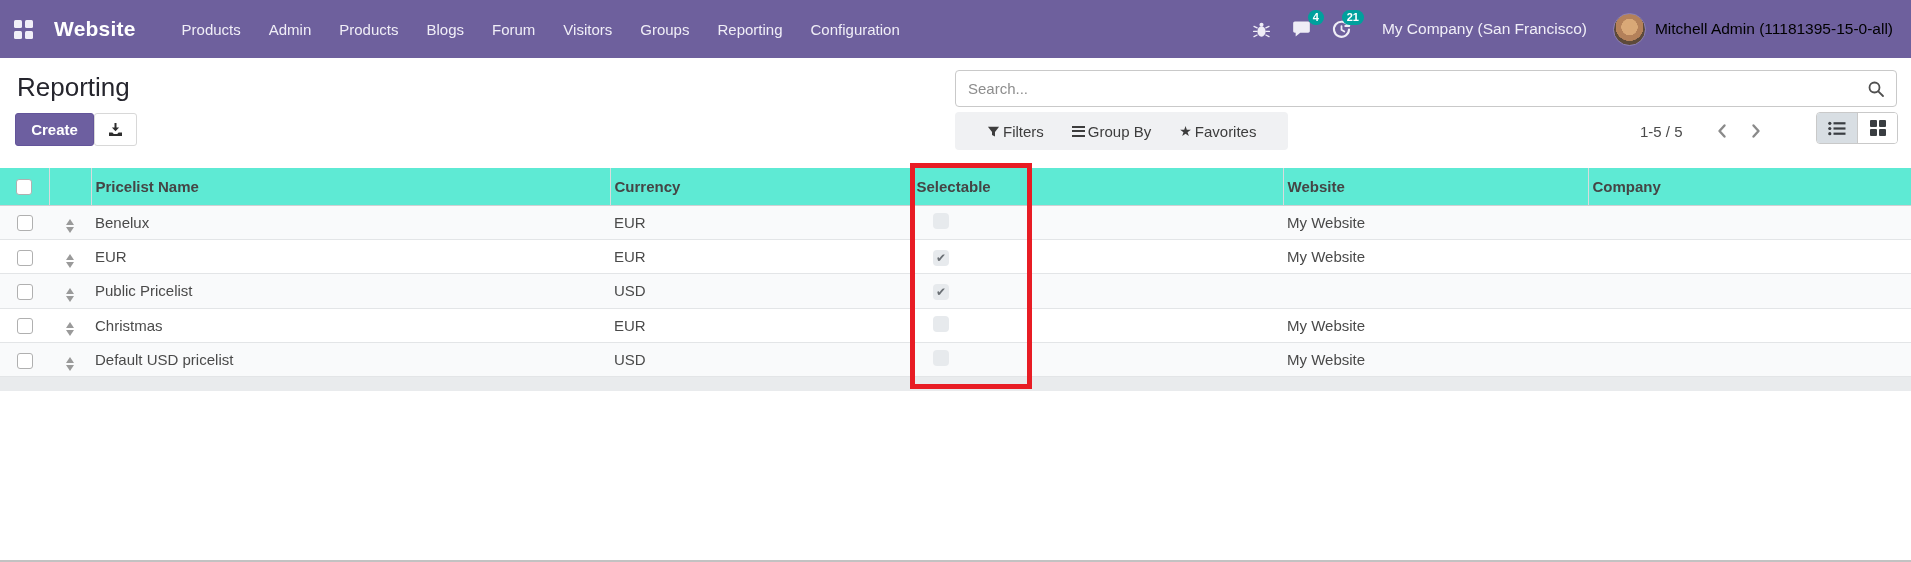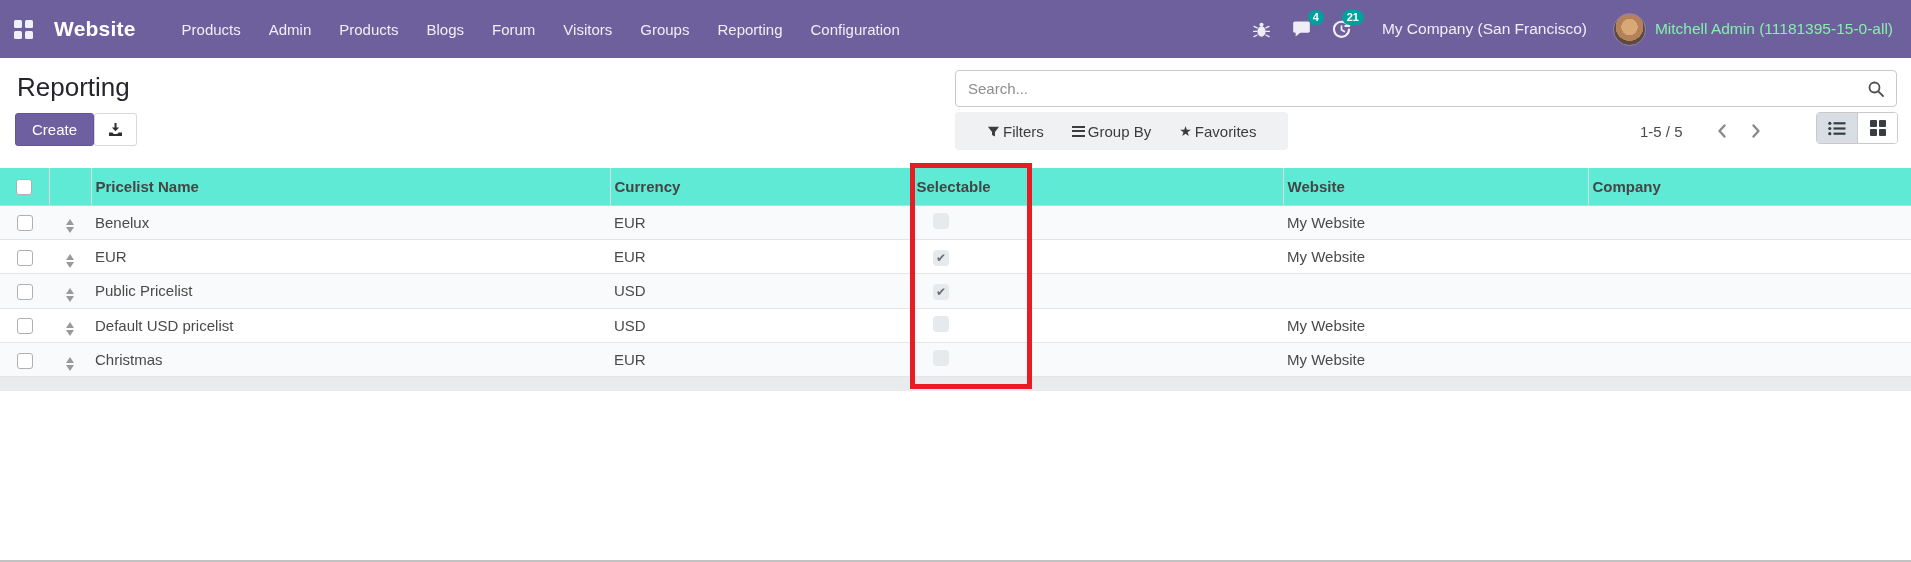--- a/index.html
+++ b/index.html
@@ -18,26 +18,26 @@
   .menu-item { padding:0 14px; font-size:15px; height:58px; display:flex; align-items:center; cursor:pointer; color:#f0eef7; }
   .nav-right { margin-left:auto; display:flex; align-items:center; height:58px; }
   .nav-icon-btn { position:relative; width:40px; height:58px; display:flex; align-items:center; justify-content:center; cursor:pointer; }
   .badge { position:absolute; top:10px; right:-2px; background:#00a09d; color:#fff; font-size:11px; font-weight:700;
            border-radius:9px; padding:1px 5px; line-height:13px; }
   .company { font-size:15.5px; padding:0 26px 0 20px; color:#f0eef7; cursor:pointer; }
   .userzone { display:flex; align-items:center; padding-right:18px; cursor:pointer; }
   .avatar { width:33px; height:33px; border-radius:50%; margin-right:9px; overflow:hidden;
             background:radial-gradient(circle at 50% 42%, #d9a877 0 34%, #b4815a 35% 58%, #5d4a3a 59% 100%);
             border:1px solid #8d81b5; }
-  .username { font-size:15.5px; color:#86efac; }
+  .username { font-size:15.5px; color:#000000; }
 
   
   .page-title { position:absolute; left:17px; top:72px; font-size:26px; color:#25252d; }
   .btn-create { position:absolute; left:15px; top:113px; width:79px; height:33px; background:#6d5fa0; color:#fff;
-                border:1px solid #63549a; border-radius:3px; font-size:15px; font-family:inherit; cursor:pointer; }
+                border:1px solid #63549a; border-radius:3px; font-size:15px; font-family:inherit; cursor:pointer;font-weight:bold; }
   .btn-export { position:absolute; left:94px; top:113px; width:43px; height:33px; background:#fff;
                 border:1px solid #d8d8d8; border-radius:3px; display:flex; align-items:center; justify-content:center; cursor:pointer; }
   .searchbox { position:absolute; left:955px; top:70px; width:942px; height:37px; border:1px solid #c9c9c9;
                border-radius:4px; background:#fff; display:flex; align-items:center; }
   .searchbox input { flex:1; border:none; outline:none; font-size:15px; color:#555; padding:0 12px;
                      font-family:inherit; background:transparent; }
   .searchbox input::placeholder { color:#8d8d8d; }
   .search-icon-btn { width:40px; height:35px; display:flex; align-items:center; justify-content:center; cursor:pointer; }
   .filterbar { position:absolute; left:955px; top:112px; height:38px; background:#f0f1f3; border-radius:4px;
                display:flex; align-items:center; padding:0 18px; }
@@ -283,38 +283,38 @@
               </span></td>
           <td></td>
           <td></td>
         </tr>
         <tr>
           <td class="td-center"><span class="cb"></span></td>
           <td class="td-center"><span class="handle">
                 <span class="tri-up"></span>
                 <span class="tri-down"></span>
               </span></td>
+          <td>Christmas</td>
+          <td>EUR</td>
+          <td><span class="selbox"></span></td>
+          <td>My Website</td>
+          <td></td>
+        </tr>
+        <tr>
+          <td class="td-center"><span class="cb"></span></td>
+          <td class="td-center"><span class="handle">
+                <span class="tri-up"></span>
+                <span class="tri-down"></span>
+              </span></td>
           <td>Default USD pricelist</td>
           <td>USD</td>
           <td><span class="selbox"></span></td>
           <td>My Website</td>
           <td></td>
         </tr>
-        <tr>
-          <td class="td-center"><span class="cb"></span></td>
-          <td class="td-center"><span class="handle">
-                <span class="tri-up"></span>
-                <span class="tri-down"></span>
-              </span></td>
-          <td>Christmas</td>
-          <td>EUR</td>
-          <td><span class="selbox"></span></td>
-          <td>My Website</td>
-          <td></td>
-        </tr>
       </tbody>
     </table>
     <div class="table-footer"></div>
   </div>
 
   <div class="highlight-box"></div>
 
 </div>
 
 </body></html>

